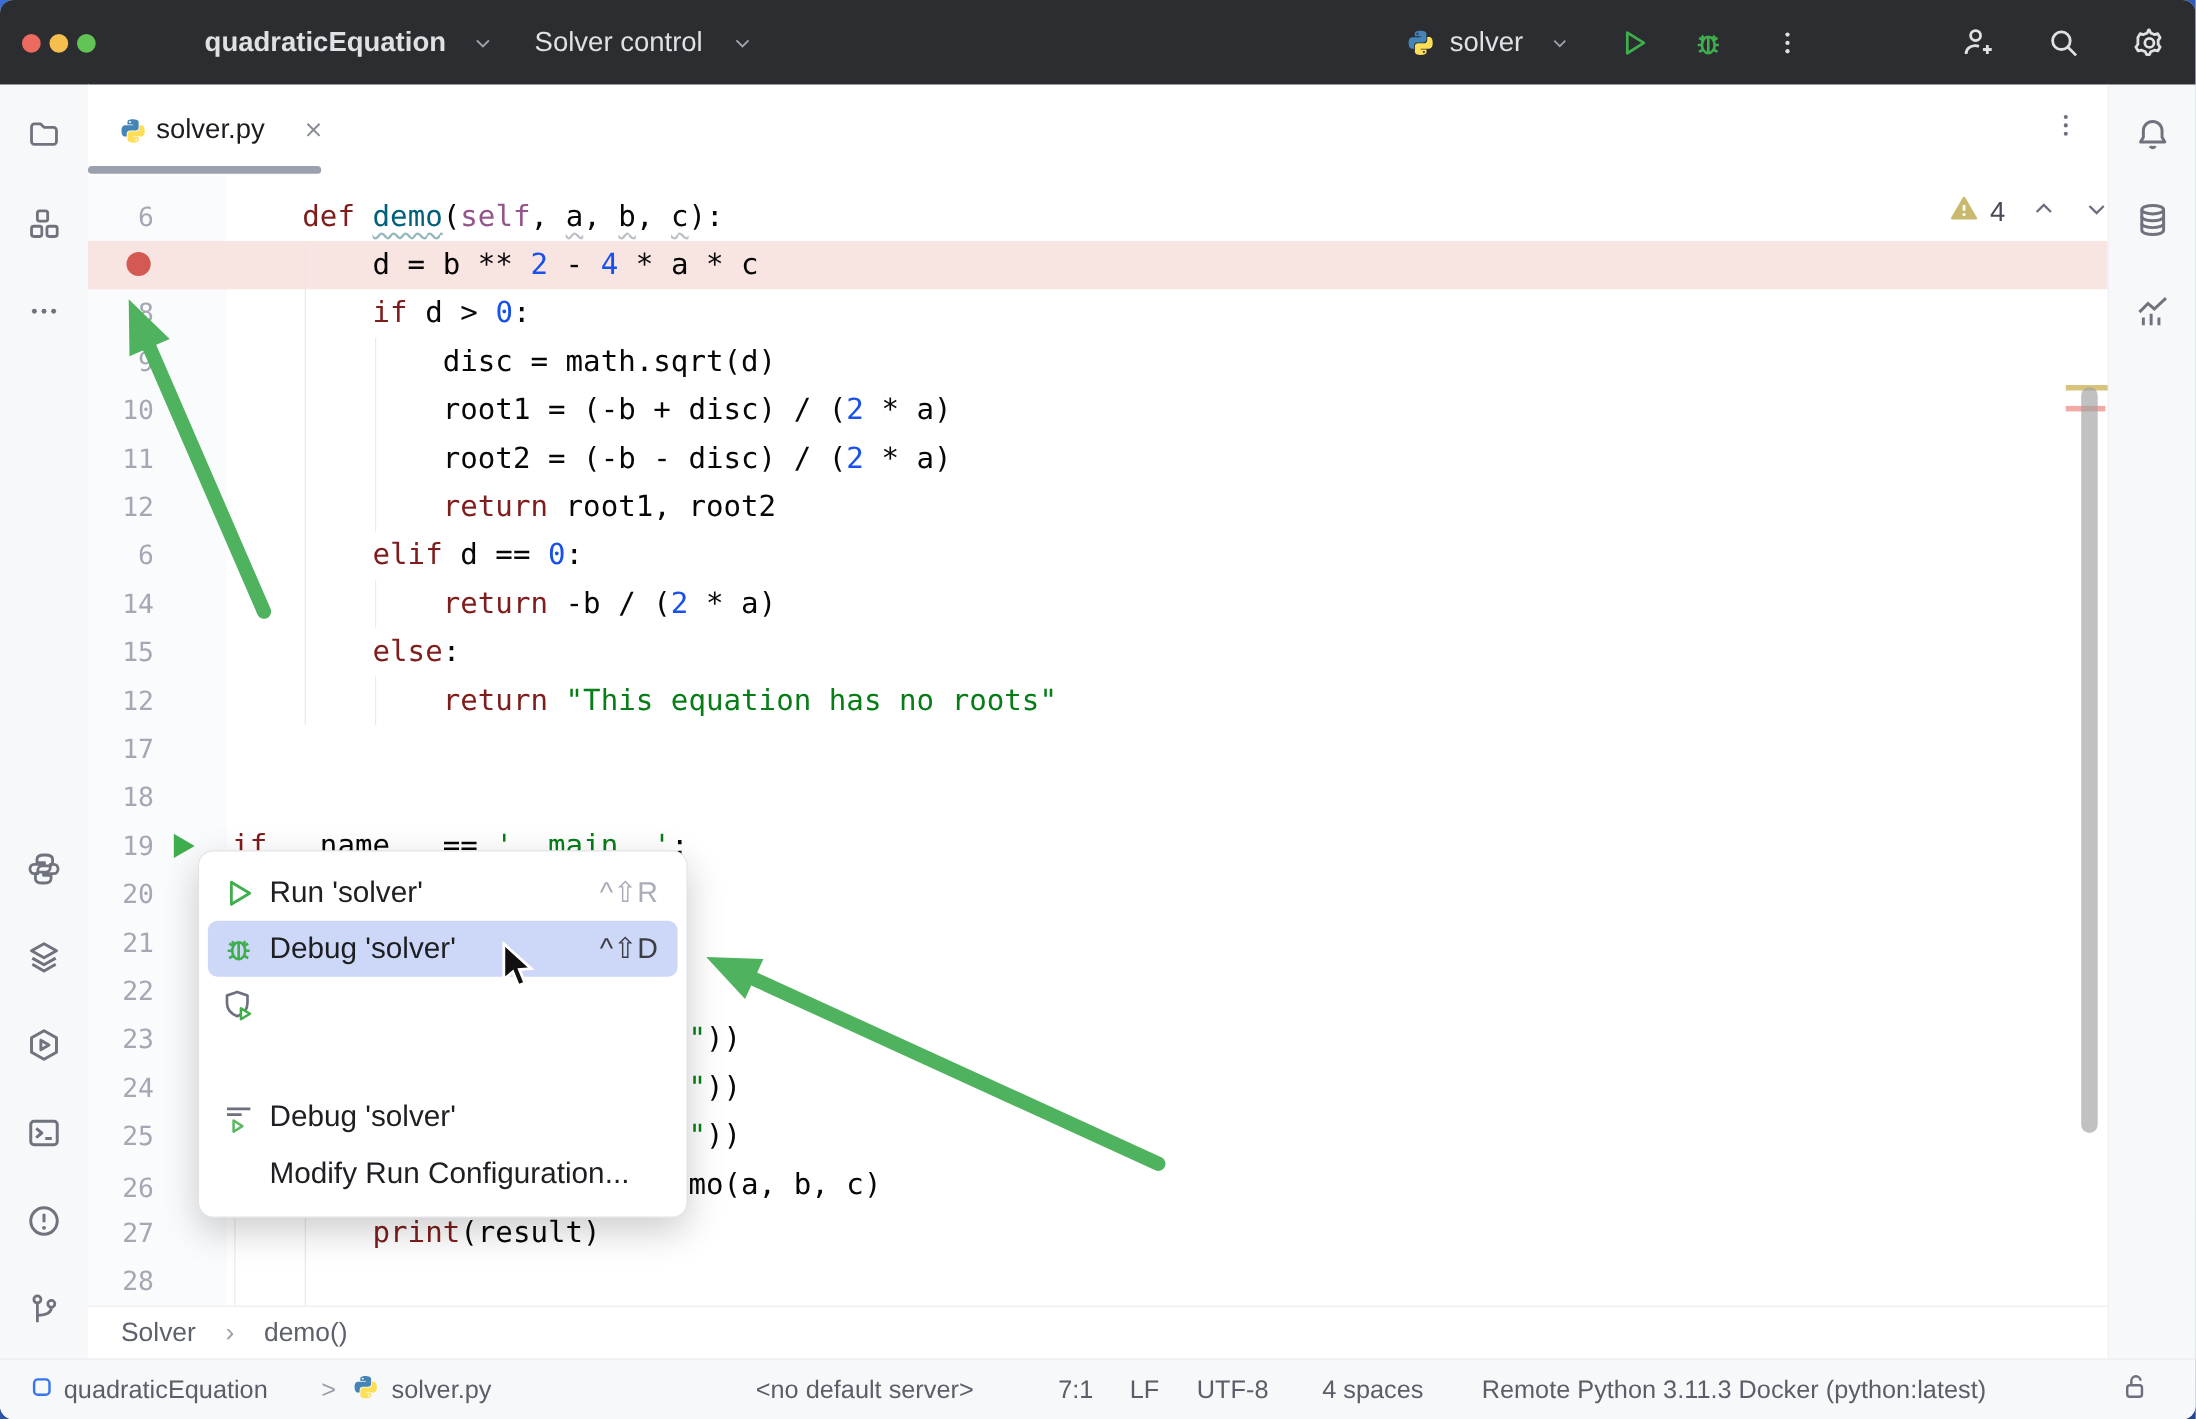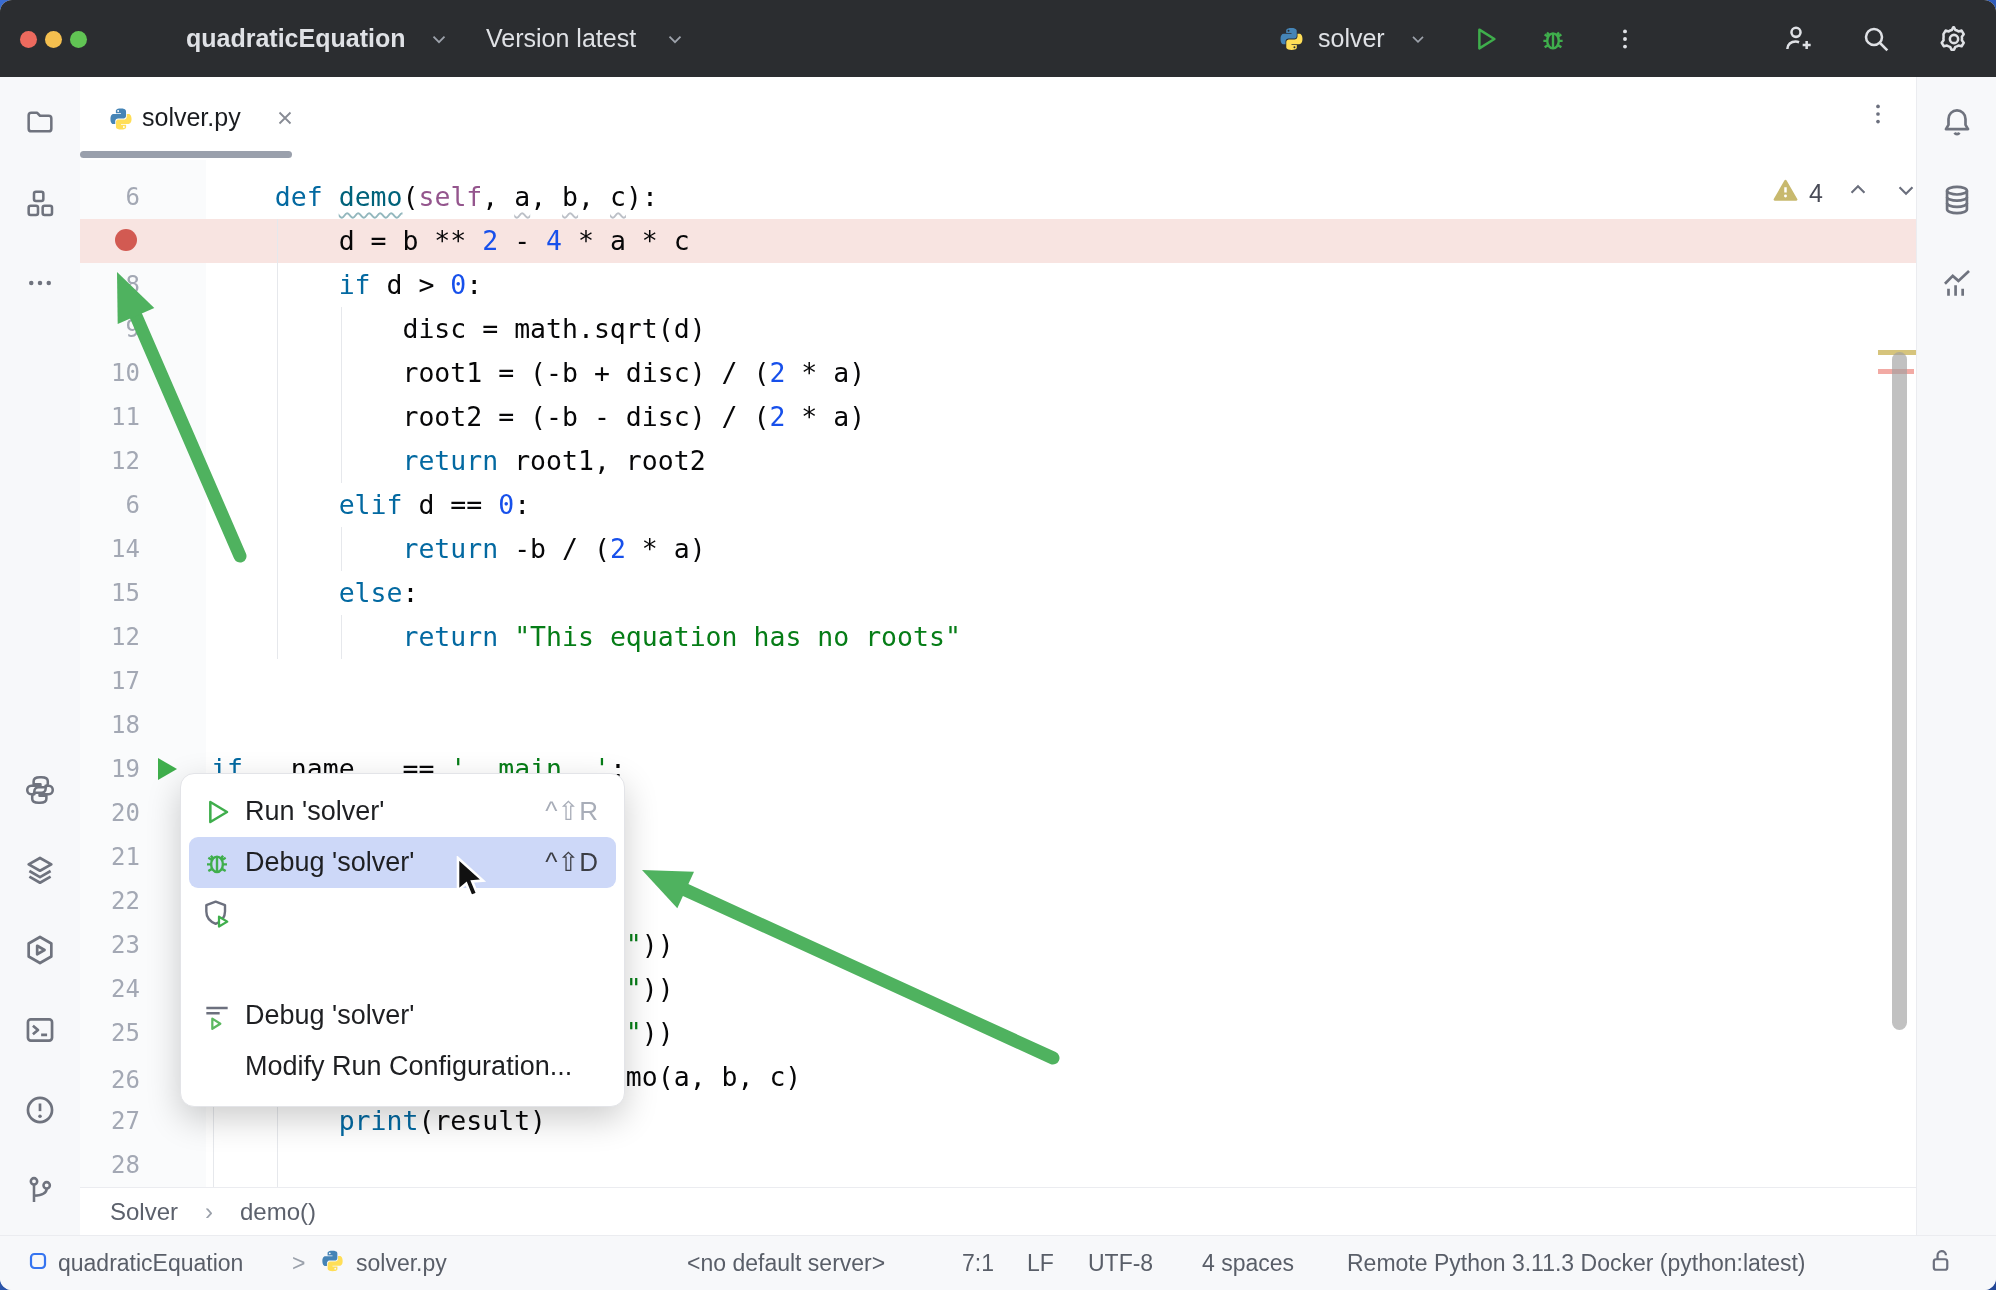--- a/index.html
+++ b/index.html
@@ -39,21 +39,21 @@
   
   .editor{position:absolute;left:80px;top:160px;width:1836px;height:1027px;background:#fff;overflow:hidden;}
   .gutterbg{position:absolute;left:0;top:0;width:126px;height:1027px;background:#fafbfc;}
   .bp-row{position:absolute;left:0;width:1836px;height:44px;background:#f8e4e1;}
   .iguide{position:absolute;width:1px;background:#e6e8ec;}
   .gnum{position:absolute;left:0;width:60px;height:44px;line-height:44px;text-align:right;font-family:"DejaVu Sans Mono",monospace;font-size:24px;color:#a3a8b4;}
   .bp-dot{position:absolute;left:35px;width:22px;height:22px;border-radius:50%;background:#d25a52;}
   .run-arrow{position:absolute;left:78px;width:0;height:0;border-left:19px solid #3fae4c;border-top:11px solid transparent;border-bottom:11px solid transparent;}
   .codelines{position:absolute;left:131px;top:0;}
   .cl{position:absolute;left:0;height:44px;line-height:44px;font-family:"DejaVu Sans Mono",monospace;font-size:26.5px;white-space:pre;color:#070708;}
-  .c-kw{color:#0369a1;}
+  .c-kw{color:#7f1d1d;}
   .c-num{color:#1750eb;}
   .c-str{color:#067d17;}
   .c-fn{color:#00627a;text-decoration:underline wavy #93b7bd 1.5px;text-underline-offset:6px;}
   .c-wv{text-decoration:underline wavy #bcc0c7 1.5px;text-underline-offset:6px;}
   .warnbox{position:absolute;left:1692px;top:17px;height:32px;display:flex;align-items:center;gap:22px;color:#494b57;font-size:25px;}
   .warnbox .wchev{color:#6c707e;}
   .scrollbar{position:absolute;left:1812px;top:192px;width:15px;height:678px;border-radius:8px;background:rgba(160,160,160,.65);}
   .mark-warn{position:absolute;left:1798px;top:190px;width:40px;height:5px;background:#d6c47c;}
   .mark-err{position:absolute;left:1798px;top:209px;width:36px;height:5px;background:#f2aaa4;}
   
@@ -82,21 +82,21 @@
   <div class="titlebar">
     <div class="tl r"></div>
     <div class="tl y"></div>
     <div class="tl g"></div>
     <div class="tb-label b" style="left:186px">quadraticEquation</div>
     <span class="tb-ic dim" style="left:428px">
         <svg width="22" height="22" viewBox="0 0 24 24" fill="none" stroke="currentColor" stroke-width="2">
           <path d="M6 9.5l6 6 6-6"></path>
         </svg>
       </span>
-    <div class="tb-label" style="left:486px">Version latest</div>
+    <div class="tb-label" style="left:486px">Solver control</div>
     <span class="tb-ic dim" style="left:664px">
         <svg width="22" height="22" viewBox="0 0 24 24" fill="none" stroke="currentColor" stroke-width="2">
           <path d="M6 9.5l6 6 6-6"></path>
         </svg>
       </span>
     <span class="tb-ic" style="left:1278px">
         <svg width="27" height="27" viewBox="0 0 32 32">
           <path fill="#4584b6" d="M15.9 3c-6.6 0-6.2 2.9-6.2 2.9v3h6.3v.9H7.2S3 9.3 3 15.9c0 6.6 3.7 6.4 3.7 6.4h2.2v-3.1s-.1-3.7 3.6-3.7h6.2s3.5.1 3.5-3.4V6.4S22.7 3 15.9 3zm-3.4 2a1.1 1.1 0 1 1 0 2.3 1.1 1.1 0 0 1 0-2.3z"></path>
           <path fill="#ffde57" d="M16.1 29c6.6 0 6.2-2.9 6.2-2.9v-3H16v-.9h8.8s4.2.5 4.2-6.1c0-6.6-3.7-6.4-3.7-6.4h-2.2v3.1s.1 3.7-3.6 3.7h-6.2s-3.5-.1-3.5 3.4v5.7S9.3 29 16.1 29zm3.4-2a1.1 1.1 0 1 1 0-2.3 1.1 1.1 0 0 1 0 2.3z"></path>
         </svg>

